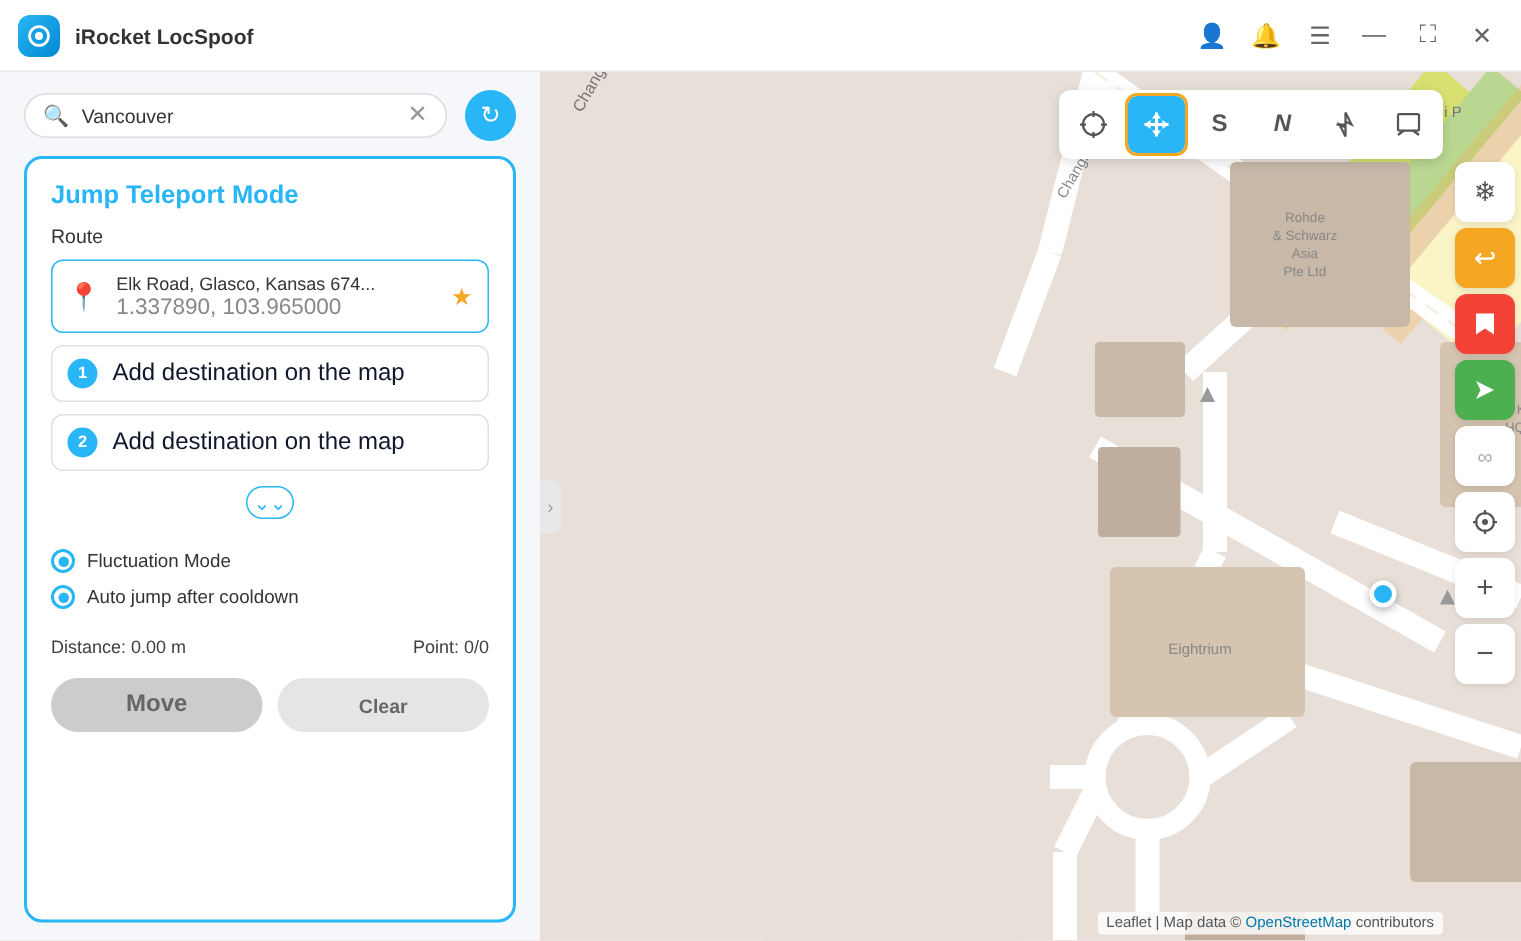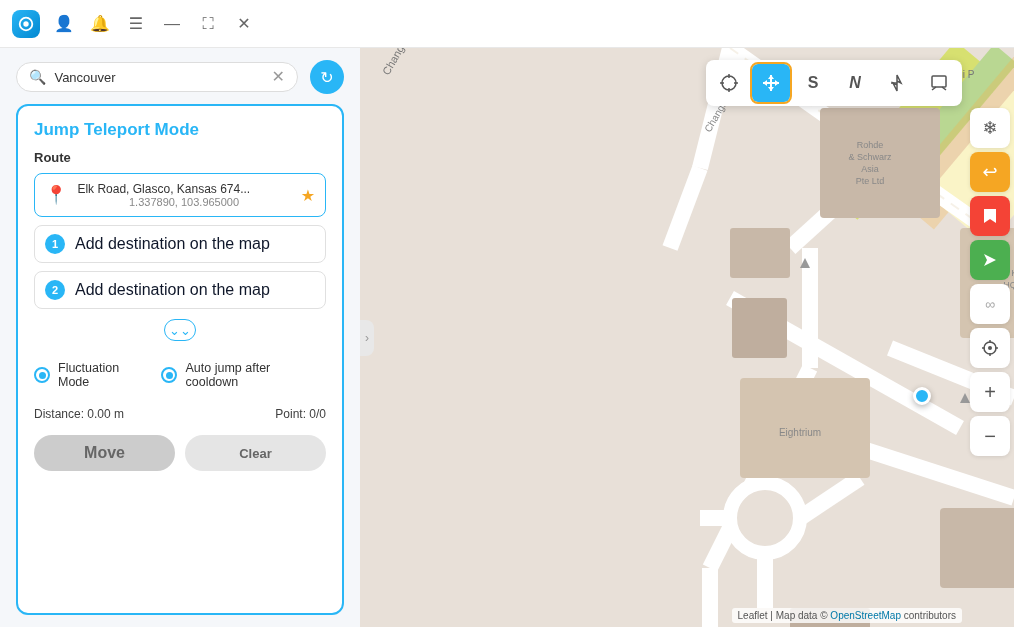--- a/index.html
+++ b/index.html
@@ -87,34 +87,34 @@
       gap: 10px;
     }
     .teleport-title {
       font-size: 17px;
       font-weight: 700;
       color: #29b6f6;
       text-align: left;
     }
 
     .route-section { display: flex; flex-direction: column; gap: 8px; }
-    .route-label { font-size: 13px; font-weight: 700; color: #333; }
+    .route-label { font-size: 13px; font-weight: 400; color: #333; }
 
     .route-item {
       display: flex;
       align-items: center;
       padding: 8px 10px;
       border: 1.5px solid #29b6f6;
       border-radius: 8px;
       gap: 10px;
     }
     .route-item-icon { font-size: 18px; color: #29b6f6; flex-shrink: 0; }
     .route-item-text { flex: 1; }
     .route-item-name { font-size: 12px; color: #333; font-weight: 500; white-space: nowrap; overflow: hidden; text-overflow: ellipsis; }
-    .route-item-coords { font-size: 11px; color: #888; text-align: center; }
+    .route-item-coords { font-size: 15px; color: #888; }
     .route-item-star { color: #f5a623; font-size: 16px; }
 
     .dest-item {
       display: flex;
       align-items: center;
       padding: 8px 10px;
       border: 1.5px solid #e0e0e0;
       border-radius: 8px;
       gap: 10px;
       color: #aaa;
@@ -135,21 +135,21 @@
     .expand-icon {
       width: 32px; height: 22px;
       border: 1.5px solid #29b6f6;
       border-radius: 11px;
       display: flex; align-items: center; justify-content: center;
       cursor: pointer; color: #29b6f6; font-size: 13px;
     }
 
     .options-section {
       display: flex;
-      flex-direction: row;
+      flex-direction: column;
       gap: 8px;
       padding: 10px 0 4px;
     }
     .option-row {
       display: flex;
       align-items: center;
       gap: 8px;
       cursor: pointer;
     }
     .radio-outer {
@@ -300,20 +300,21 @@
 </head>
 <body>
 
 <div class="title-bar">
   <div class="title-bar-logo">
     <svg viewBox="0 0 20 20" fill="white">
       <circle cx="10" cy="10" r="7" fill="none" stroke="white" stroke-width="2"></circle>
       <circle cx="10" cy="10" r="3" fill="white"></circle>
     </svg>
   </div>
+  <span class="title-bar-title">iRocket LocSpoof</span>
   <div class="title-bar-controls">
     <div class="title-bar-icon">👤</div>
     <div class="title-bar-icon">🔔</div>
     <div class="title-bar-icon">☰</div>
     <div class="title-bar-icon">—</div>
     <div class="title-bar-icon">⛶</div>
     <div class="title-bar-icon close">✕</div>
   </div>
 </div>
 

